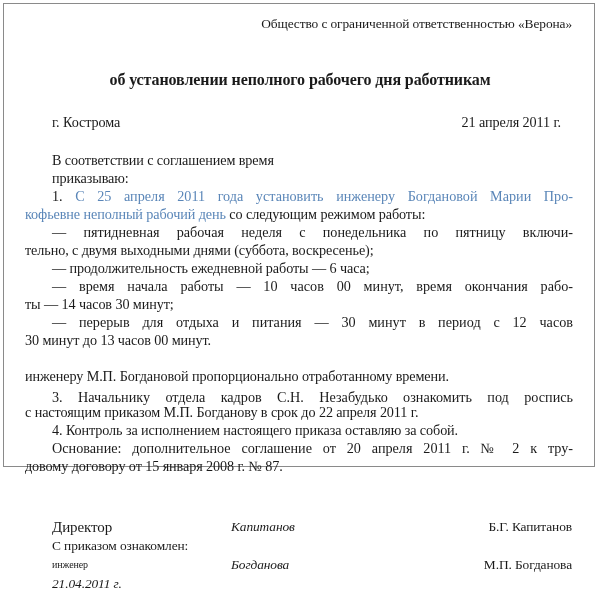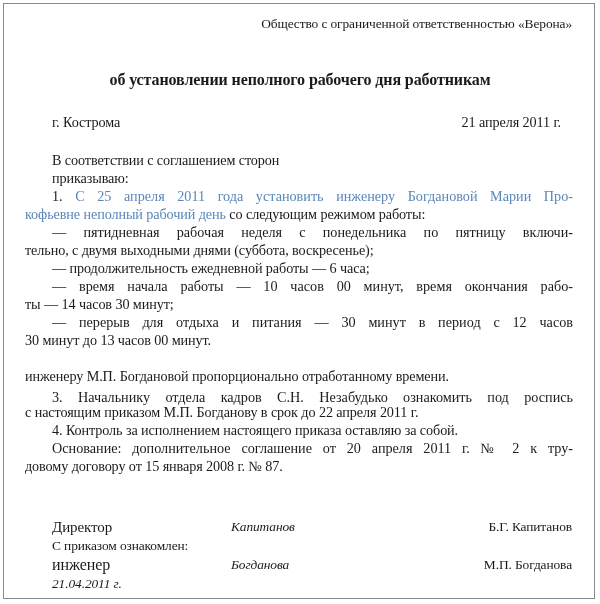--- a/index.html
+++ b/index.html
@@ -13,21 +13,21 @@
       position: relative;
       overflow: hidden;
       font-family: "DejaVu Serif", "Liberation Serif", serif;
       color: #1a1a1a;
     }
     .doc {
       position: absolute;
       left: 3px;
       top: 3px;
       width: 592px;
-      height: 596px;
+      height: 464px;
       border: 1px solid #8a8a8a;
       box-sizing: border-box;
       background: #ffffff;
     }
     .abs {
       position: absolute;
       white-space: nowrap;
       font-size: 14.2px;
       line-height: 18px;
       font-family: "Liberation Serif", "DejaVu Serif", serif;
@@ -67,21 +67,21 @@
 
 <div class="doc">
 
   <div class="abs org">Общество с ограниченной ответственностью «Верона»</div>
 
   <div class="abs title t2">об установлении неполного рабочего дня работникам</div>
 
   <div class="abs" style="left:48px; top:109px;">г. Кострома</div>
   <div class="abs" style="right:33px; top:109px;">21 апреля 2011 г.</div>
 
-  <div class="abs" style="left:48px; top:147px;">В соответствии с соглашением сторон</div>
+  <div class="abs" style="left:48px; top:147px;">В соответствии с соглашением время</div>
   <div class="abs" style="left:48px; top:165px;">приказываю:</div>
 
   <div class="just ind" style="top:183px;"><span>1. </span><span class="blue">С 25 апреля 2011 года установить инженеру Богдановой Марии Про-</span></div>
   <div class="abs" style="left:21px; top:201px;"><span class="blue">кофьевне неполный рабочий день</span><span> со следующим режимом работы:</span></div>
 
   <div class="just ind" style="top:219px;">—  пятидневная рабочая неделя с понедельника по пятницу включи-</div>
   <div class="abs" style="left:21px; top:237px;">тельно, с двумя выходными днями (суббота, воскресенье);</div>
 
   <div class="abs" style="left:48px; top:255px;">—  продолжительность ежедневной работы — 6 часа;</div>
 
@@ -100,19 +100,19 @@
 
   <div class="just ind" style="top:435px;">Основание: дополнительное соглашение от 20 апреля 2011 г. № 2 к тру-</div>
   <div class="abs" style="left:21px; top:453px;">довому договору от 15 января 2008 г. № 87.</div>
 
   <div class="abs" style="left:48px; top:514px; font-size:15px;">Директор</div>
   <div class="abs ital" style="left:227px; top:514px; font-size:13.4px;">Капитанов</div>
   <div class="abs" style="right:22px; top:514px; font-size:13.4px;">Б.Г. Капитанов</div>
 
   <div class="abs" style="left:48px; top:533px; font-size:13.4px;">С приказом ознакомлен:</div>
 
-  <div class="abs" style="left:48px; top:552px; font-size:16px;">инженер</div>
+  <div class="abs" style="left:48px; top:552px; font-size:10px;">инженер</div>
   <div class="abs ital" style="left:227px; top:552px; font-size:13.4px;">Богданова</div>
   <div class="abs" style="right:22px; top:552px; font-size:13.4px;">М.П. Богданова</div>
 
   <div class="abs ital" style="left:48px; top:571px; font-size:13.4px;">21.04.2011 г.</div>
 
 </div>
 
 </body></html>

